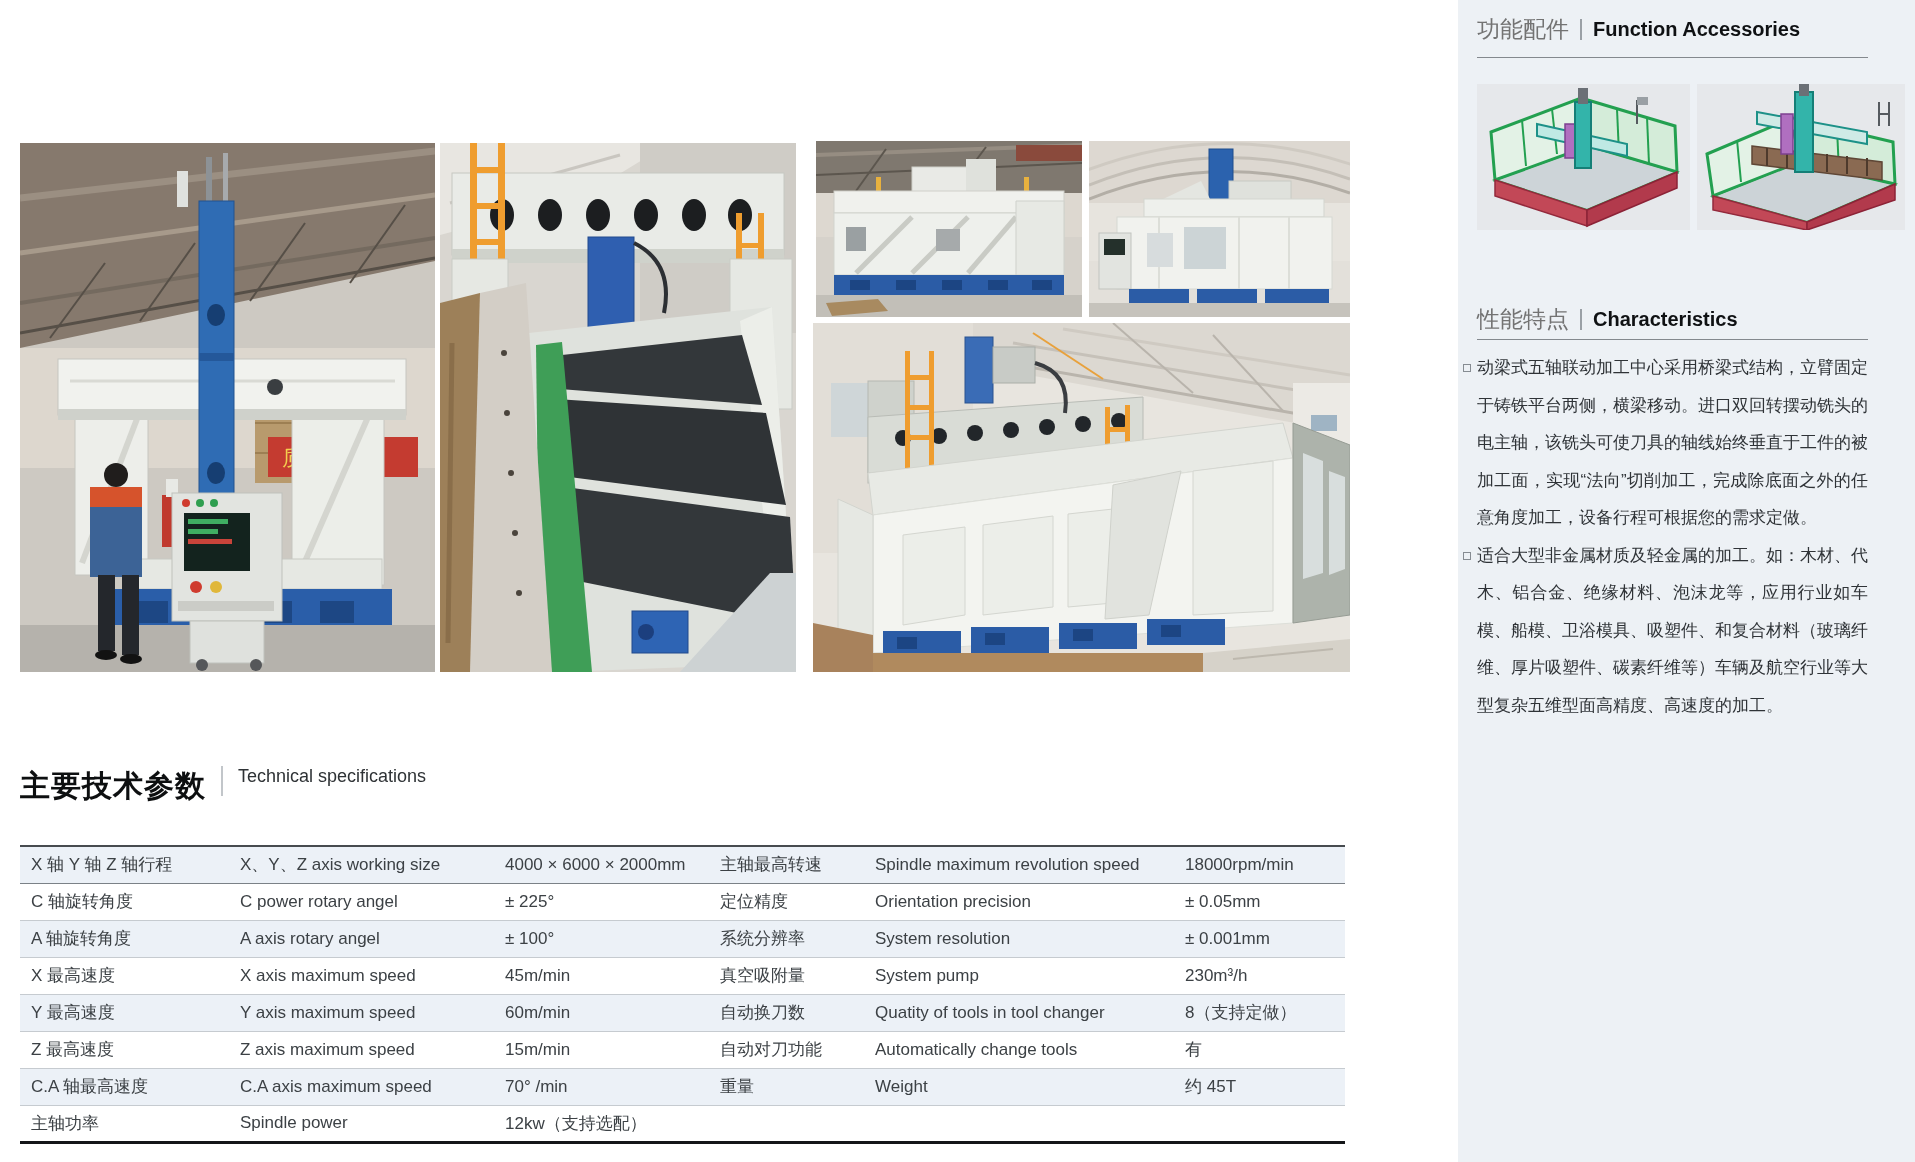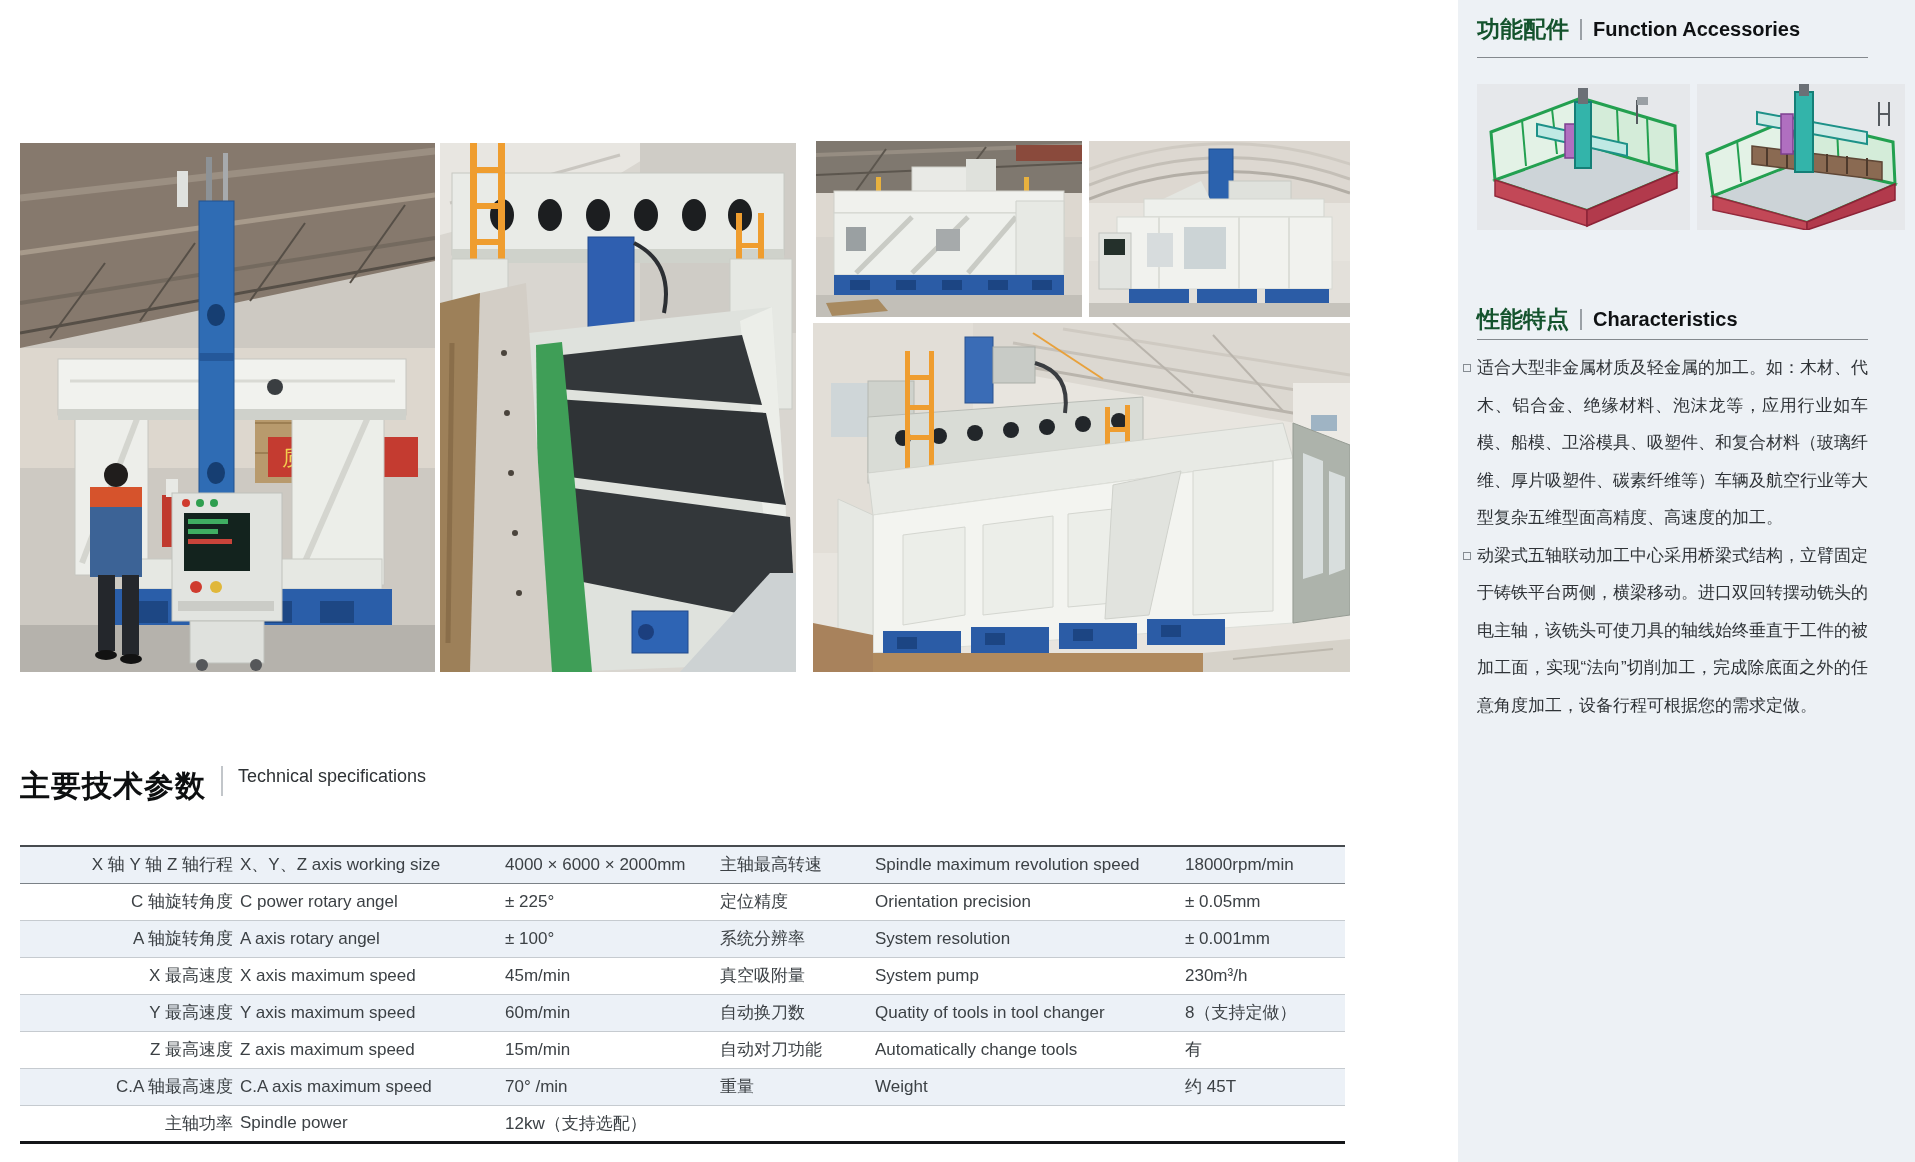--- a/index.html
+++ b/index.html
@@ -34,32 +34,32 @@
   }
   #specs-table tr { height:37px; border-bottom:1px solid #c6cbd0; }
   #specs-table tr:nth-child(odd) { background:#ecf1f7; }
   #specs-table tr:first-child { border-bottom:1px solid #7b8187; }
   #specs-table tr:last-child { border-bottom:none; }
   #specs-table td {
     font-size:17px; color:#3c4145; position:relative;
     padding-left:7px; white-space:nowrap; overflow:hidden;
     vertical-align:middle;
   }
-  #specs-table td:first-child { padding-left:11px;text-align:right; }
+  #specs-table td:first-child { padding-left:11px; }
   #specs-table td:not(:first-child)::before {
     content:""; position:absolute; left:-1px; top:-6px; width:1px; height:11px; background:#9aa0a6;
   }
   #specs-table tr:last-child td:not(:first-child)::after {
     content:""; position:absolute; left:-1px; bottom:-6px; width:1px; height:8px; background:#6e7479;
   }
 
   
   #sidebar { position:absolute; left:1458px; top:0; width:457px; height:1162px; background:#edf1f5; }
   .side-head { position:absolute; display:flex; align-items:center; }
-  .side-head .zh { font-size:23px; font-weight:bold; color:#14532d; }
+  .side-head .zh { font-size:23px; font-weight:normal; color:#737373; }
   .side-head .divider { width:2px; height:21px; background:#9aa0a6; margin:0 11px; }
   .side-head .en { font-size:20px; font-weight:bold; color:#0f1113; }
   .side-rule { position:absolute; left:19px; width:391px; height:1px; background:#84898e; }
   #acc-head { left:19px; top:14px; }
   #acc-rule { top:57px; }
   #acc-panels { position:absolute; left:19px; top:84px; width:428px; height:146px; display:flex; gap:7px; }
   #acc-panels svg { display:block; height:146px; }
   #ch-head { left:19px; top:296px;margin-top:8px; }
   #ch-rule { top:339px; }
   #ch-list { position:absolute; left:5px; top:349px; width:405px; list-style:none; }
@@ -491,17 +491,17 @@
   </div>
 
   <div class="side-head" id="ch-head">
     <span class="zh">性能特点</span>
     <span class="divider"></span>
     <span class="en">Characteristics</span>
   </div>
   <div class="side-rule" id="ch-rule"></div>
 
   <ul id="ch-list">
+    <li>动梁式五轴联动加工中心采用桥梁式结构，立臂固定于铸铁平台两侧，横梁移动。进口双回转摆动铣头的电主轴，该铣头可使刀具的轴线始终垂直于工件的被加工面，实现“法向”切削加工，完成除底面之外的任意角度加工，设备行程可根据您的需求定做。</li>
     <li>适合大型非金属材质及轻金属的加工。如：木材、代木、铝合金、绝缘材料、泡沫龙等，应用行业如车模、船模、卫浴模具、吸塑件、和复合材料（玻璃纤维、厚片吸塑件、碳素纤维等）车辆及航空行业等大型复杂五维型面高精度、高速度的加工。</li>
-    <li>动梁式五轴联动加工中心采用桥梁式结构，立臂固定于铸铁平台两侧，横梁移动。进口双回转摆动铣头的电主轴，该铣头可使刀具的轴线始终垂直于工件的被加工面，实现“法向”切削加工，完成除底面之外的任意角度加工，设备行程可根据您的需求定做。</li>
   </ul>
 
 </aside>
 
 </body></html>

